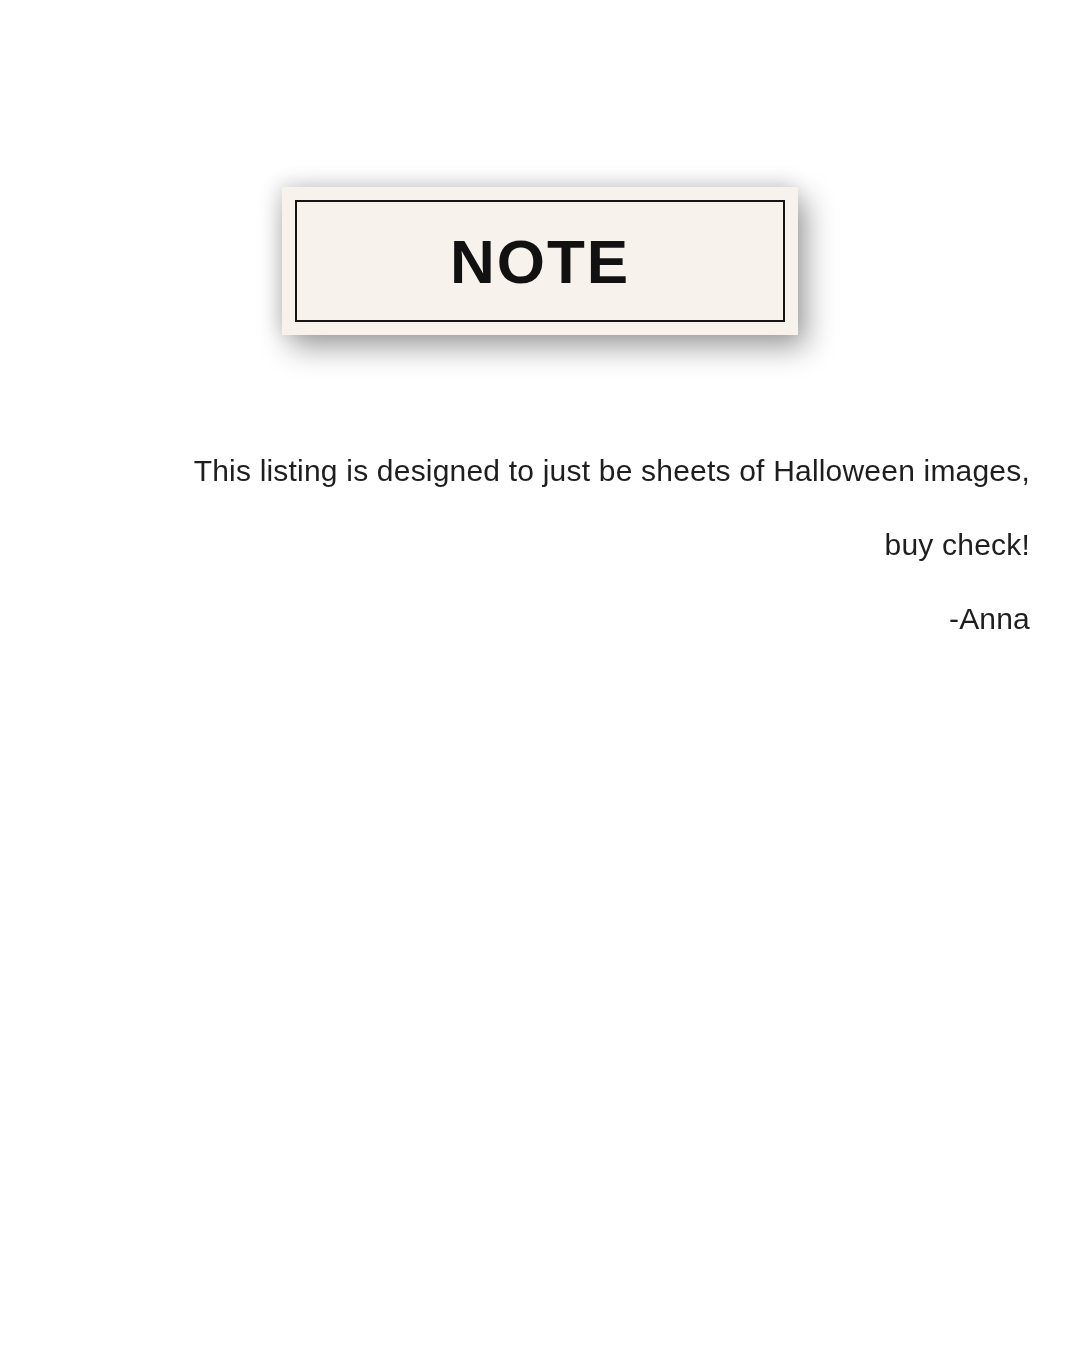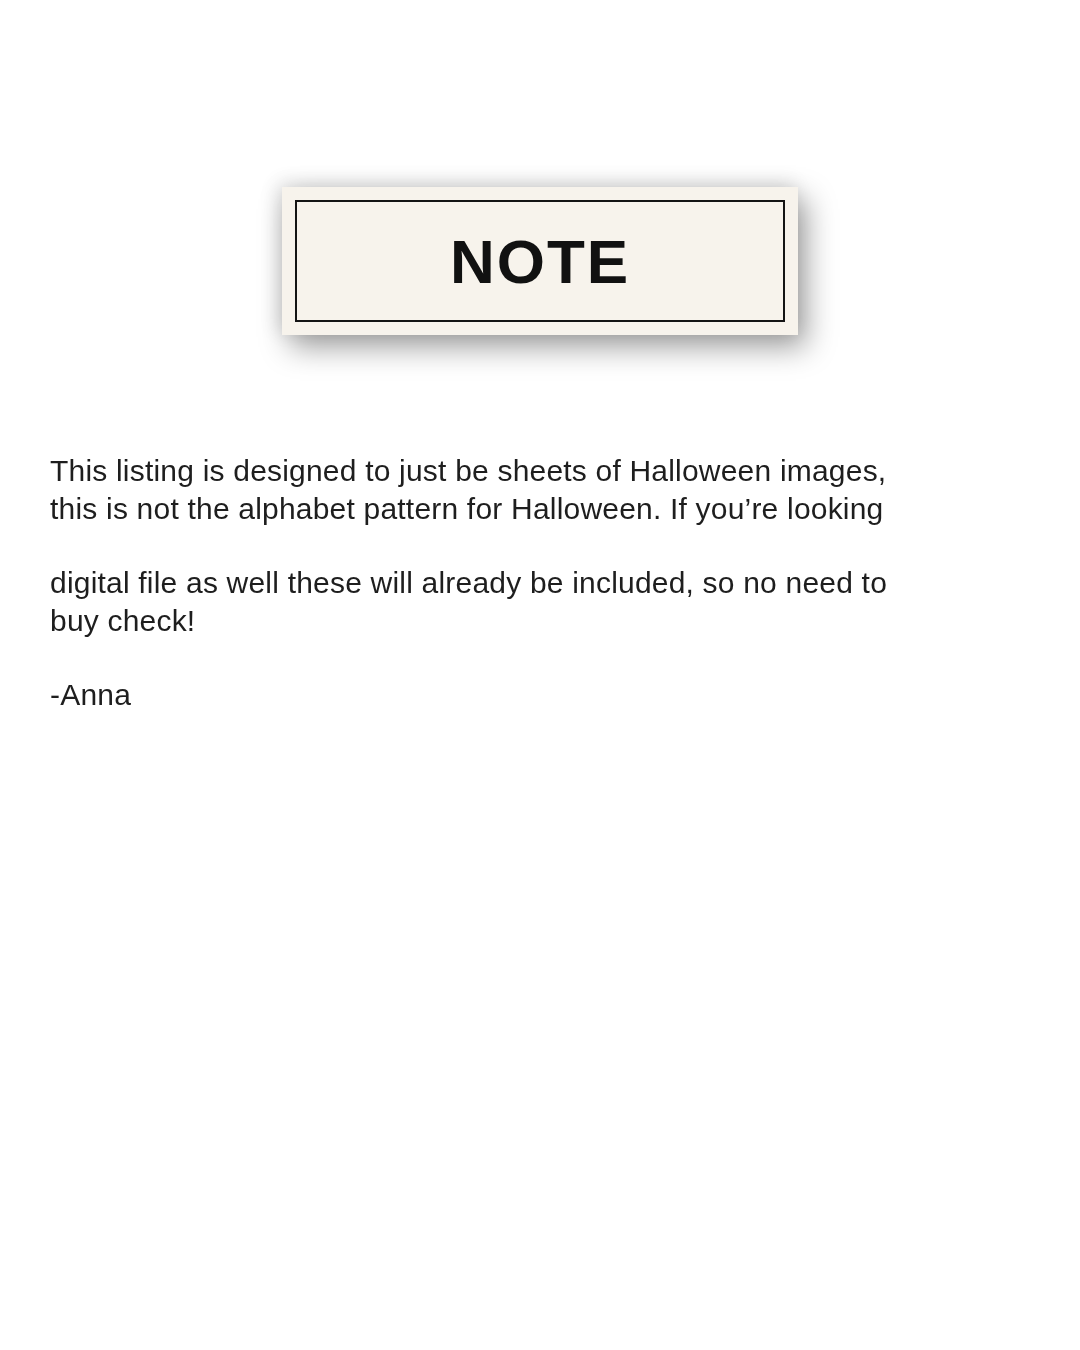--- a/index.html
+++ b/index.html
@@ -37,21 +37,21 @@
     color: #111111;
     line-height: 1;
     padding-top: 2px;
   }
   .body-text {
     position: absolute;
     top: 452px;
     left: 50%;
     transform: translateX(-50%);
     width: 980px;
-    text-align: left;
+    text-align: right;
     color: #1e1e1e;
   }
   .para { margin-bottom: 36px; }
   .line {
     font-size: 30px;
     line-height: 38px;
     white-space: nowrap;
     letter-spacing: 0.2px;
   }
   .signature {
@@ -68,25 +68,23 @@
   <div class="note-box">
     <div class="note-inner">
       <span class="note-label">NOTE</span>
     </div>
   </div>
 
   <div class="body-text">
 
     <div class="para">
       <div class="line">This listing is designed to just be sheets of Halloween images,</div>
-      <div class="line">this is not the alphabet pattern for Halloween. If you’re looking</div>
     </div>
 
     <div class="para">
-      <div class="line">digital file as well these will already be included, so no need to</div>
       <div class="line">buy check!</div>
     </div>
 
 
     <div class="signature">-Anna</div>
 
   </div>
 
 </div>
 

